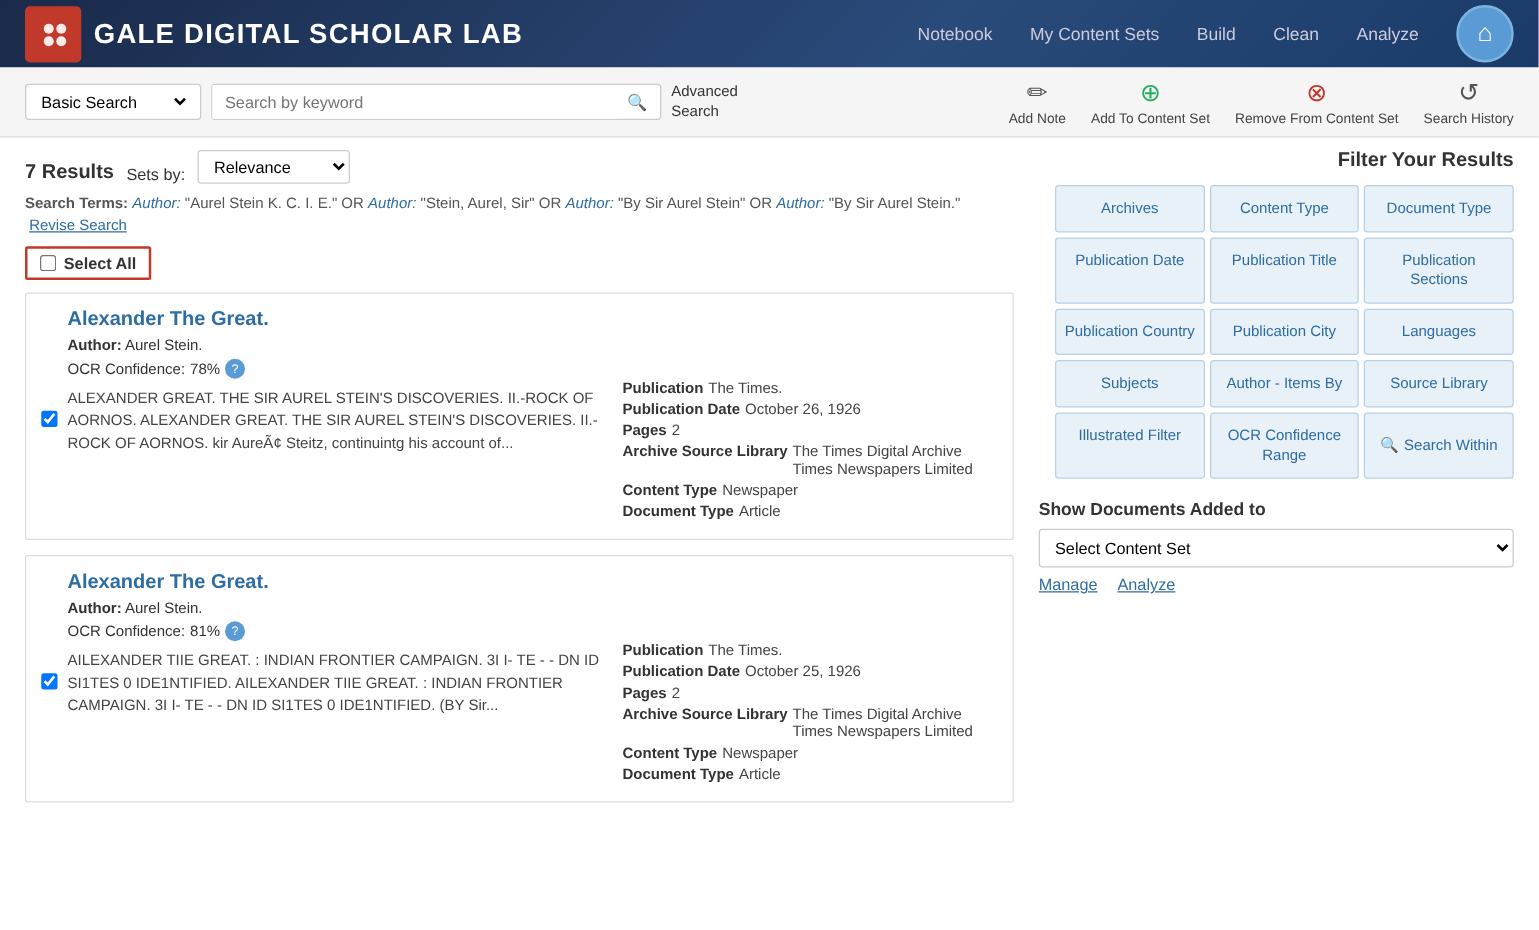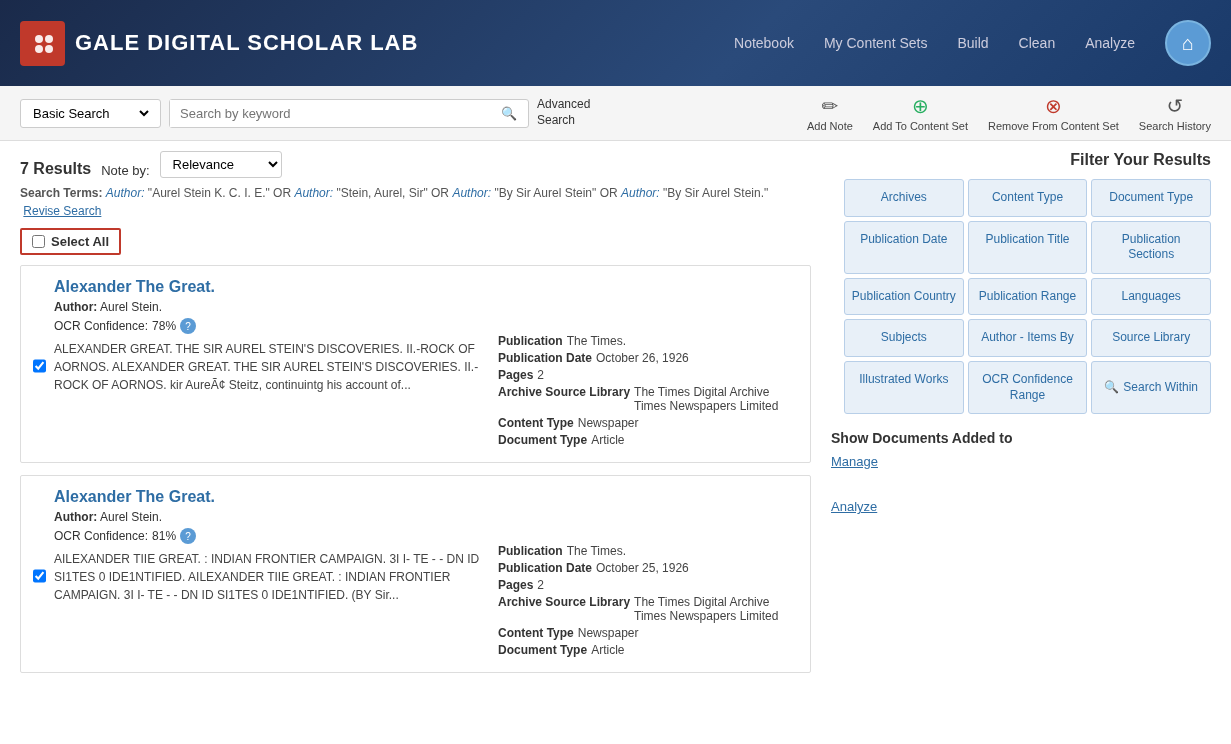--- a/index.html
+++ b/index.html
@@ -5,21 +5,21 @@
     * { box-sizing: border-box; margin: 0; padding: 0; }
     body { font-family: Arial, sans-serif; font-size: 13px; background: #fff; color: #333; }
 
     
     .header {
       background: linear-gradient(135deg, #1a2a4a 0%, #2a4a7a 60%, #1a3a6a 100%);
       display: flex;
       align-items: center;
       justify-content: space-between;
       padding: 0 20px;
-      height: 86px;
+      height: 54px;
     }
     .header-logo {
       display: flex;
       align-items: center;
       gap: 10px;
     }
     .logo-icon {
       background: #c0392b;
       width: 45px;
       height: 45px;
@@ -325,23 +325,22 @@
       padding: 6px 8px;
       border: 1px solid #ccc;
       border-radius: 3px;
       font-size: 13px;
       margin-bottom: 6px;
       background: white;
       appearance: auto;
     }
     .show-docs-links {
       display: flex;
-      gap: 30px;
-      font-size: 13px;
-      flex-direction: column;
+      gap: 16px;
+      font-size: 13px;
     }
     .show-docs-link {
       color: #2e6da4;
       cursor: pointer;
       text-decoration: underline;
     }
   </style>
 </head>
 <body>
 
@@ -404,21 +403,21 @@
   </div>
 </div>
 
 <div class="main">
 
   <div class="results-area">
 
     
     <div class="results-header">
       <span class="results-count"><span>7</span> <span>Results</span></span>
-      <span class="sort-label">Note by:</span>
+      <span class="sort-label">Sets by:</span>
       <select class="sort-select">
         <option>Relevance</option>
         <option>Date (Newest)</option>
         <option>Date (Oldest)</option>
         <option>Title</option>
       </select>
     </div>
 
     
     <div class="search-terms">
@@ -549,35 +548,36 @@
     <div class="filter-grid">
       <div class="filter-btn">Archives</div>
       <div class="filter-btn">Content Type</div>
       <div class="filter-btn">Document Type</div>
 
       <div class="filter-btn">Publication Date</div>
       <div class="filter-btn">Publication Title</div>
       <div class="filter-btn">Publication Sections</div>
 
       <div class="filter-btn">Publication Country</div>
-      <div class="filter-btn">Publication Range</div>
+      <div class="filter-btn">Publication City</div>
       <div class="filter-btn">Languages</div>
 
       <div class="filter-btn">Subjects</div>
       <div class="filter-btn">Author - Items By</div>
       <div class="filter-btn">Source Library</div>
 
-      <div class="filter-btn">Illustrated Works</div>
+      <div class="filter-btn">Illustrated Filter</div>
       <div class="filter-btn">OCR Confidence Range</div>
       <div class="filter-btn search-within">
         <span>🔍</span>
         <span>Search Within</span>
       </div>
     </div>
 
     <div class="show-docs-title">Show Documents Added to</div>
+    <select class="content-set-select"><option value="">Select Content Set</option></select>
     <div class="show-docs-links">
       <a class="show-docs-link">Manage</a>
       <a class="show-docs-link">Analyze</a>
     </div>
   </div>
 
 </div>
 
 </body></html>

